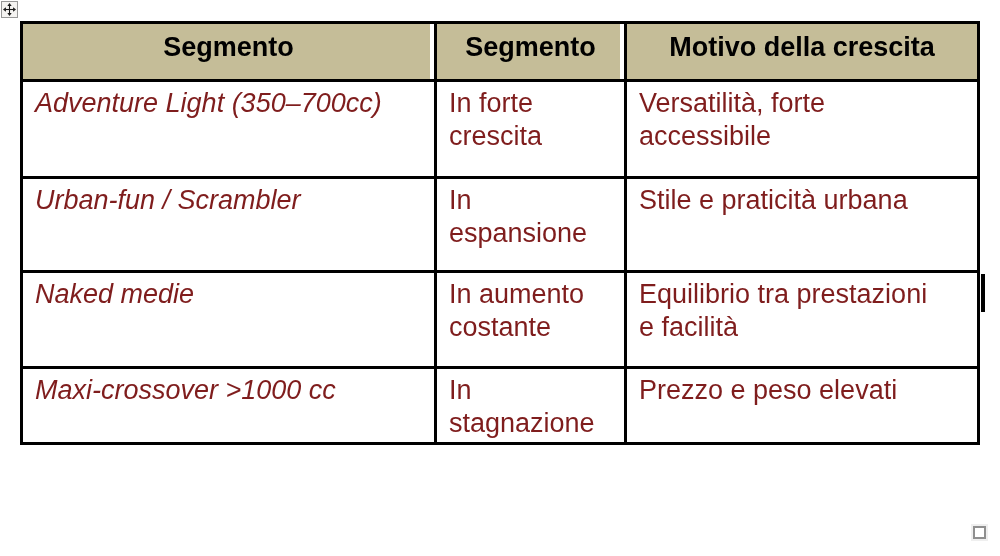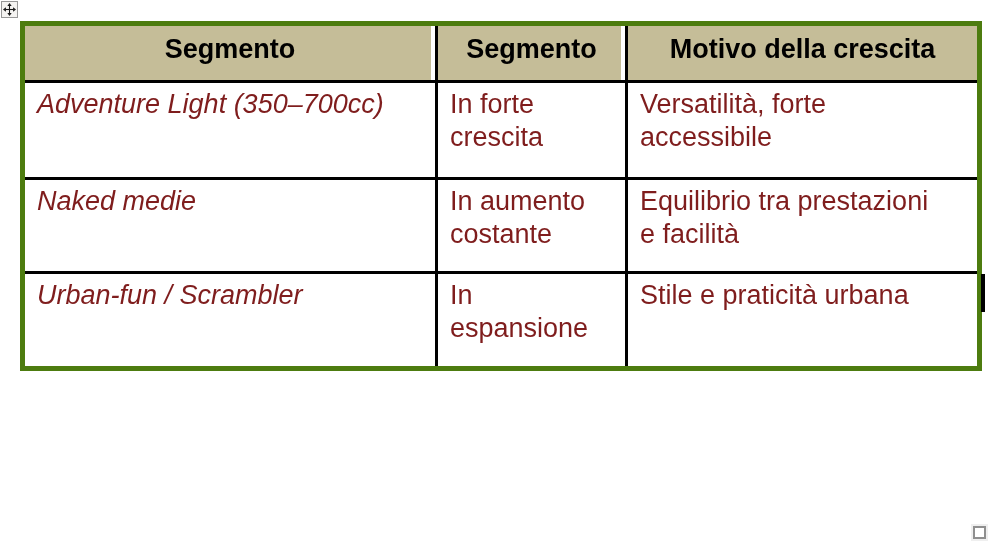--- a/index.html
+++ b/index.html
@@ -36,21 +36,21 @@
   .move-handle svg { display: block; }
 
   
   table.doc-table {
     position: absolute;
     left: 20px;
     top: 21px;
     width: 957px;
     border-collapse: collapse;
     table-layout: fixed;
-    border: 5px solid #4d7c0f;
+    border: 3px solid #4d7c0f;
   }
   .doc-table th, .doc-table td {
     border: 3px solid #000;
     vertical-align: top;
     box-sizing: border-box;
     overflow: hidden;
   }
   .doc-table th {
     background: var(--header-bg, #c5bd98);
     font-size: 27px;
@@ -145,31 +145,37 @@
     </thead>
     <tbody>
       <tr>
         <td class="col-segment">Adventure Light (350–700cc)</td>
         <td>In forte
 crescita</td>
         <td>Versatilità, forte
 accessibile</td>
       </tr>
       <tr>
+        <td class="col-segment">Urban-fun / Scrambler</td>
+        <td>In
+espansione</td>
+        <td>Stile e praticità urbana</td>
+      </tr>
+      <tr>
         <td class="col-segment">Naked medie</td>
         <td>In aumento
 costante</td>
         <td>Equilibrio tra prestazioni
 e facilità</td>
       </tr>
       <tr>
-        <td class="col-segment">Urban-fun / Scrambler</td>
+        <td class="col-segment">Maxi-crossover &gt;1000 cc</td>
         <td>In
-espansione</td>
-        <td>Stile e praticità urbana</td>
+stagnazione</td>
+        <td>Prezzo e peso elevati</td>
       </tr>
     </tbody>
   </table>
 
   <div class="caret"></div>
 
   <div class="resize-handle"></div>
 
 </div>
 

